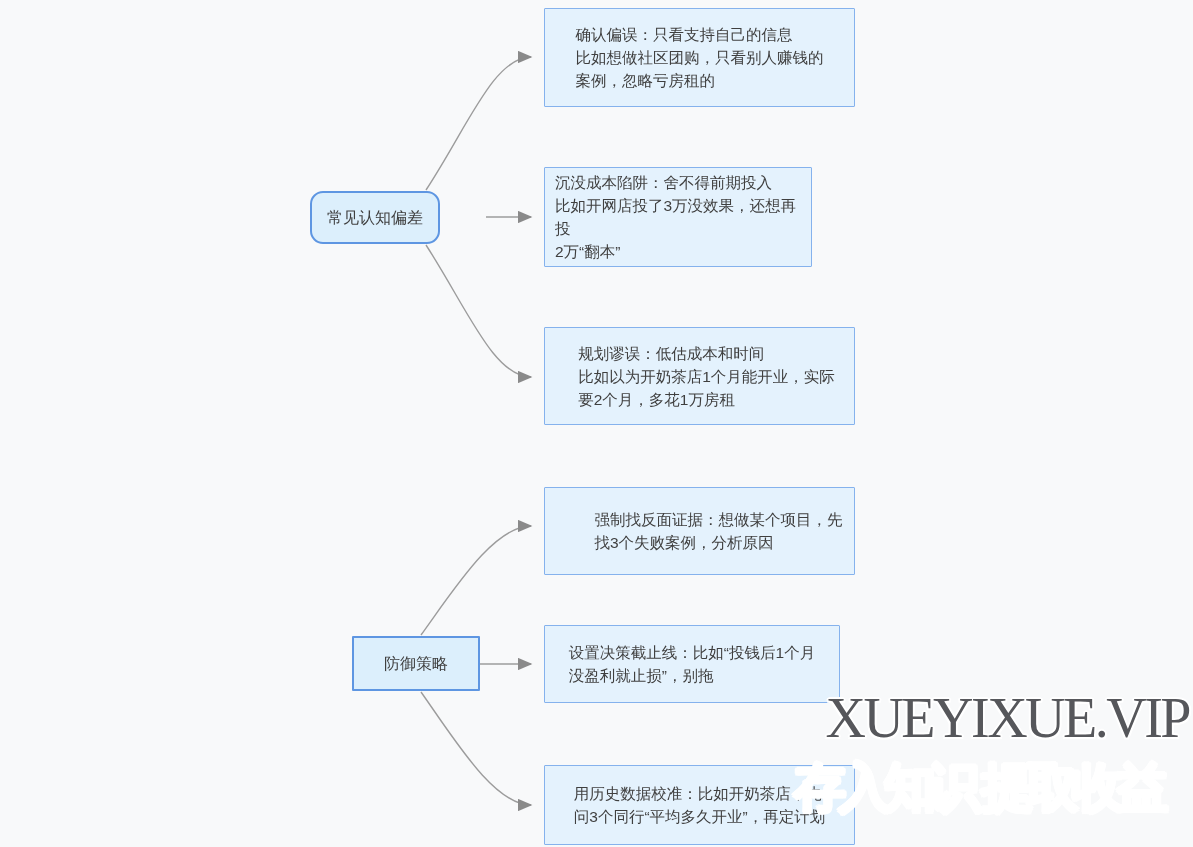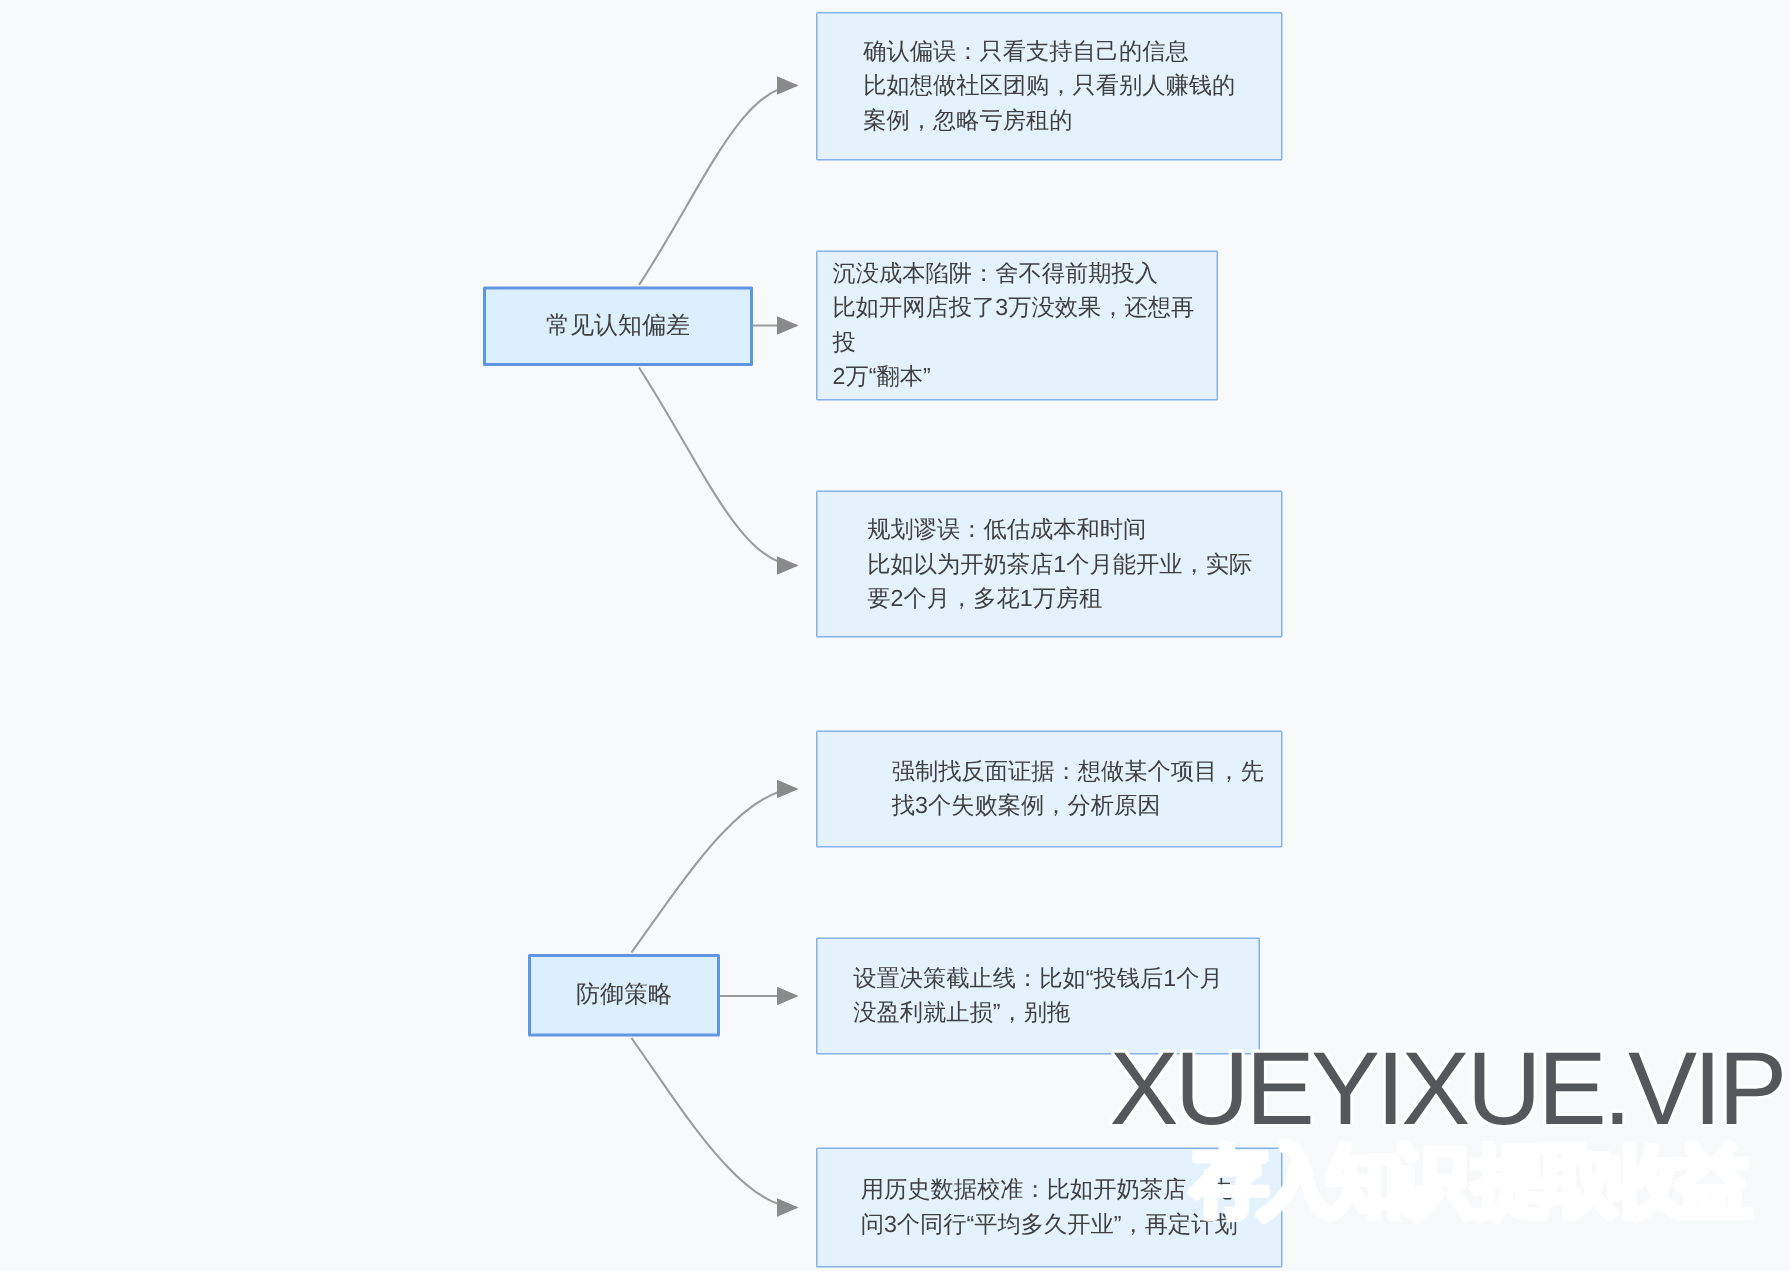--- a/index.html
+++ b/index.html
@@ -20,33 +20,33 @@
     font-size:15.5px;line-height:23px;
     border-radius:1px;
     padding:4px 10px;
     cursor:default;
   }
   .node.root{
     background:#dcefFC;
     border:2px solid #5e96e2;
     font-size:16px;
   }
-  #n-root1{left:322px;top:191px;width:180px;height:53px;}
+  #n-root1{left:310px;top:191px;width:130px;height:53px;border-radius:13px;}
   #n-c1{left:544px;top:8px;width:311px;height:99px;}
   #n-c2{left:544px;top:167px;width:268px;height:100px;}
   #n-c3{left:544px;top:327px;width:311px;height:98px;padding-left:24px;}
   #n-root2{left:352px;top:636px;width:128px;height:55px;}
-  #n-c4{left:544px;top:487px;width:311px;height:78px;padding-left:48px;}
+  #n-c4{left:544px;top:487px;width:311px;height:88px;padding-left:48px;}
   #n-c5{left:544px;top:625px;width:296px;height:78px;}
   #n-c6{left:544px;top:765px;width:311px;height:80px;}
 
   .wm-brand{
     position:absolute;right:4px;top:686px;z-index:10;
-    font-family:Liberation Sans, sans-serif;
-    font-size:69px;letter-spacing:-2.5px;white-space:nowrap;
+    font-family:Liberation Serif, serif;
+    font-size:56px;letter-spacing:-2.5px;white-space:nowrap;
     color:#56575b;
     text-shadow:
       2px 0 0 #ffffff,-2px 0 0 #ffffff,0 2px 0 #ffffff,0 -2px 0 #ffffff,
       1.5px 1.5px 0 #ffffff,-1.5px -1.5px 0 #ffffff,
       1.5px -1.5px 0 #ffffff,-1.5px 1.5px 0 #ffffff;
   }
   .wm-slogan{
     position:absolute;left:794px;top:753px;z-index:10;
     font-family:"Liberation Sans",sans-serif;
     font-size:52px;font-weight:700;letter-spacing:-7px;white-space:nowrap;

